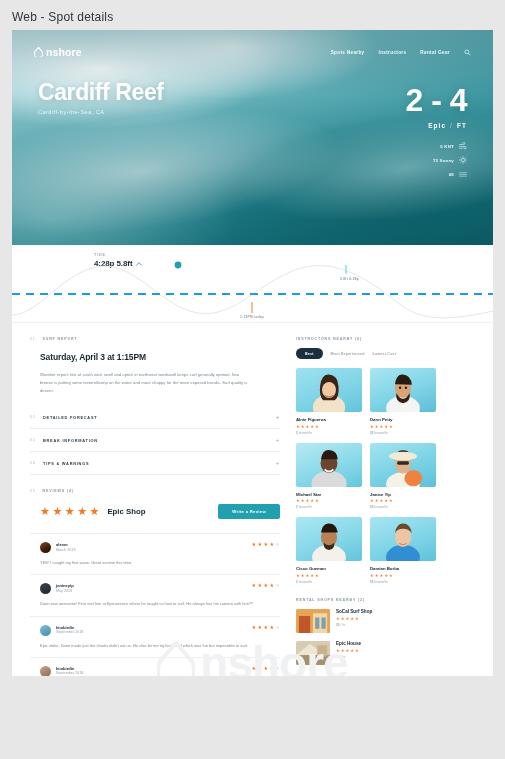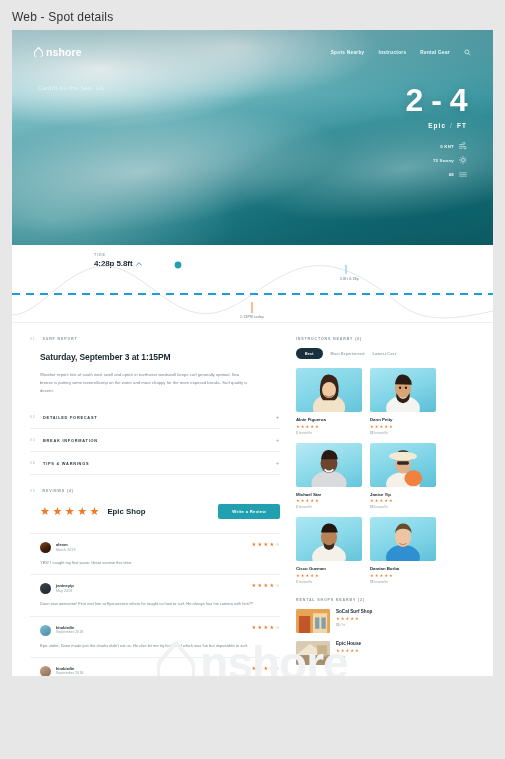--- a/index.html
+++ b/index.html
@@ -254,20 +254,21 @@
         <span class="nav-link">Rental Gear</span>
         <svg class="nav-search" viewBox="0 0 16 16">
           <circle cx="6.6" cy="6.6" r="4.6" fill="none" stroke="#eafcff" stroke-width="1.8"></circle>
           <line x1="10" y1="10" x2="14.4" y2="14.4" stroke="#eafcff" stroke-width="1.8"></line>
         </svg>
       </div>
     </div>
 
     <div class="hero-body">
       <div class="hero-left">
+        <div class="spot-name">Cardiff Reef</div>
         <div class="spot-loc">Cardiff-by-the-Sea, CA</div>
       </div>
       <div class="hero-right">
         <div class="wave-size">2 - 4</div>
         <div class="wave-sub">
           <span>Epic</span><span class="sep">/</span><span>FT</span>
         </div>
         <div class="cond-rows">
           <div class="cond-row">
             <span>5 KNT</span>
@@ -322,21 +323,21 @@
   </div>
 
   <div class="main">
 
     <div class="col-left">
 
       <div class="sec-head">
         <span class="sec-num">01</span>
         <span>SURF REPORT</span>
       </div>
-      <div class="report-title">Saturday, September 3 at 1:15PM</div>
+      <div class="report-title">Saturday, April 3 at 1:15PM</div>
       <div class="report-body">Weather report: bits of south west swell and uptick in northwest windswell keeps surf generally optimal. Sea breeze is putting some texture/bump on the water and more choppy for the more exposed breaks. Surf quality is decent.</div>
 
       <div class="accordion">
         <div class="acc-row">
           <span class="sec-num">02</span>
           <span>DETAILED FORECAST</span>
           <span class="acc-plus">+</span>
         </div>
         <div class="acc-row">
           <span class="sec-num">03</span>

